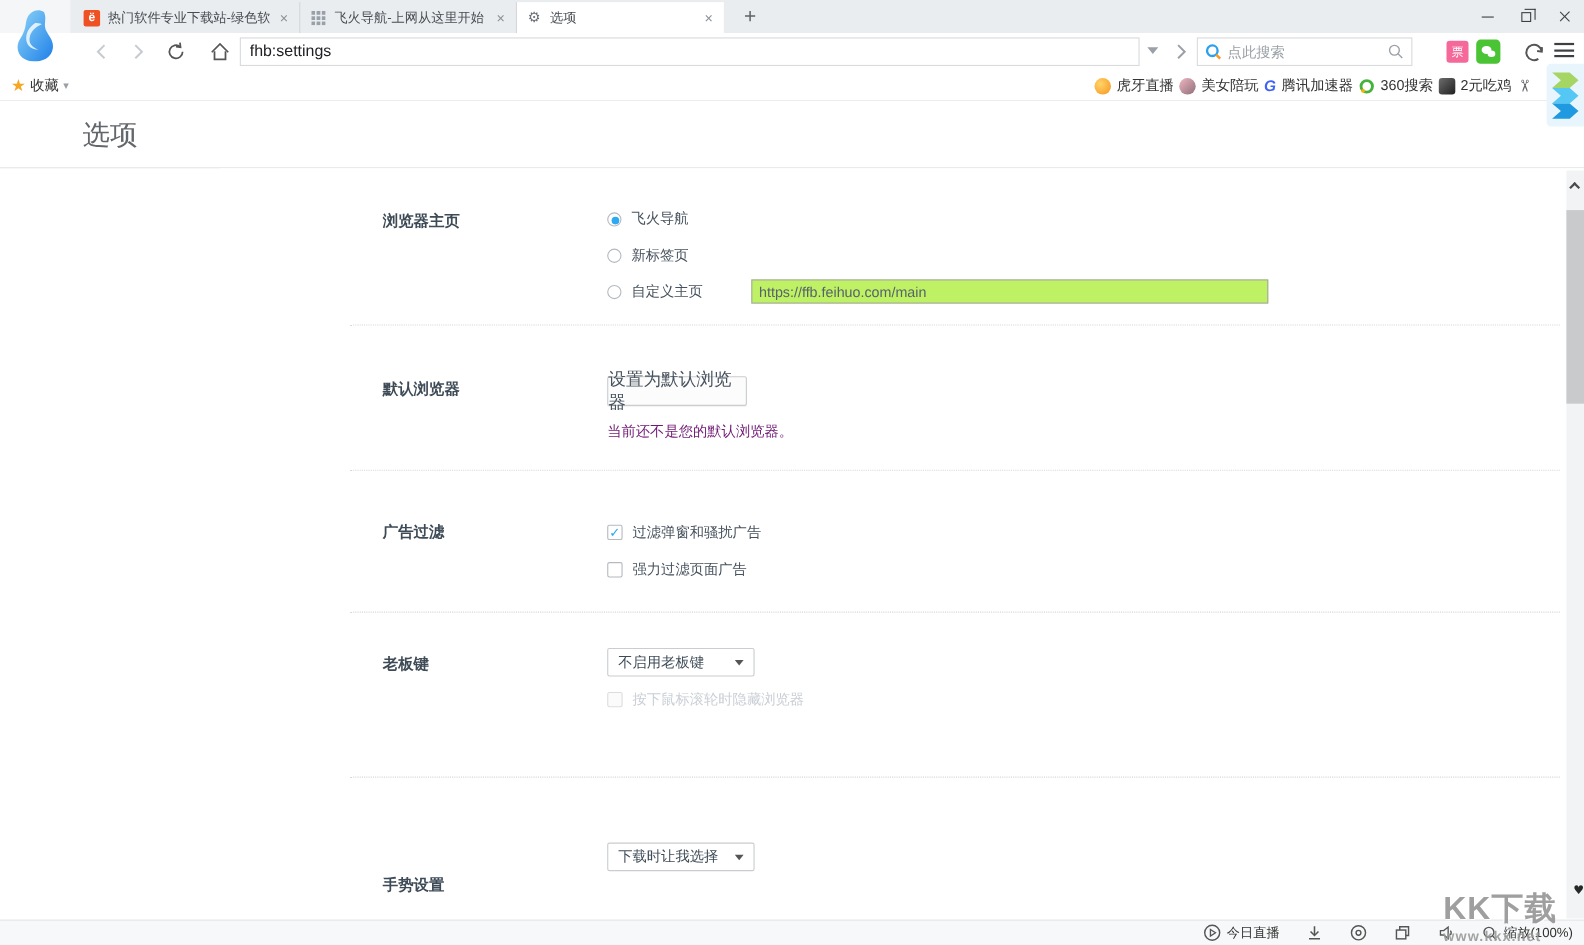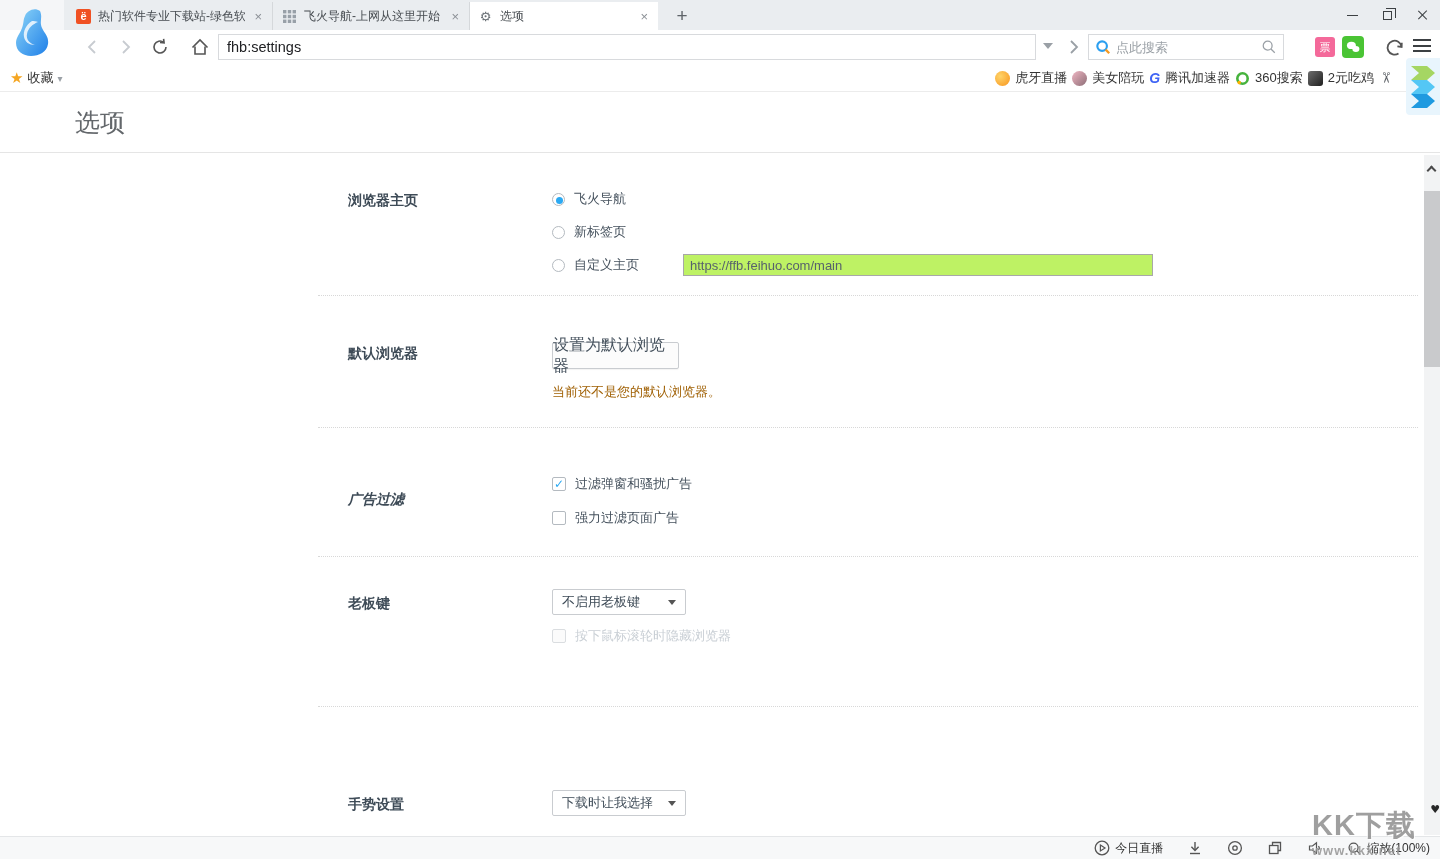--- a/index.html
+++ b/index.html
@@ -82,21 +82,21 @@
   .sidebar { position:absolute; left:0; top:153px; width:200px; height:683px; background:#f4f5f6;
              border-right:1px solid #ececec; }
   .sitem { position:absolute; left:0; width:200px; height:38px; display:flex; align-items:center;
            justify-content:center; font-size:14px; color:#6d7781; }
   #s0 { top:21px; background:#2ba9f2; color:#fff; }
   #s1 { top:60px; } #s2 { top:98px; } #s3 { top:136px; }
 
   
   .content { position:absolute; left:200px; top:153px; width:1240px; height:683px; background:#fff; }
   .seclabel { position:absolute; left:148px; font-size:14px; font-weight:bold; color:#3e4b57; }
-  #lab-home { top:39px; } #lab-default { top:192px; } #lab-ad { top:338px;font-style:italic; }
+  #lab-home { top:39px; } #lab-default { top:192px; } #lab-ad { top:322px; }
   #lab-boss { top:442px; } #lab-down { top:643px; }
   .optrow { position:absolute; left:352px; display:flex; align-items:center; gap:9px;
             font-size:13px; color:#46525e; height:18px; }
   #r1 { top:37px; } #r2 { top:70px; } #r3 { top:103px; }
   #cb1 { top:322px; } #cb2 { top:356px; } #cb3 { top:474px; }
   .radio { width:13px; height:13px; border:1px solid #b4bac0; border-radius:50%; background:#fff;
            position:relative; flex:0 0 13px; }
   .radio.sel::after { content:""; position:absolute; left:3px; top:3px; width:7px; height:7px;
                       border-radius:50%; background:#2ba9f2; }
   .cbox { width:14px; height:14px; border:1px solid #b4bac0; border-radius:2px; background:#fff;
@@ -106,25 +106,25 @@
   .disabledrow { color:#c9cfd5; }
   .disabledrow .cbox { border-color:#dadde0; background:#fbfbfb; }
   .custom-input { position:absolute; left:483px; top:101px; width:470px; height:22px; background:#bef264;
                   border:1px solid #a8a8a8; font-size:13px; color:#57626c; padding:0 6px; outline:none;
                   font-family:"Liberation Sans","DejaVu Sans",sans-serif; }
   .divider { position:absolute; left:118px; width:1100px; border-top:1px dotted #d8d8d8; }
   #d1 { top:142px; } #d2 { top:274px; } #d3 { top:403px; } #d4 { top:553px; }
   .pushbtn { position:absolute; left:352px; top:189px; width:127px; height:27px; background:#fcfcfc;
              border:1px solid #c9ccd0; border-radius:2px; font-size:16px; color:#46525e;
              display:flex; align-items:center; justify-content:center; box-shadow:0 1px 1px rgba(0,0,0,.05); }
-  .defnote { position:absolute; left:352px; top:230px; font-size:13px; color:#a16207; }
+  .defnote { position:absolute; left:352px; top:230px; font-size:13px; color:#701a75; }
   .dropdown { position:absolute; left:352px; width:134px; height:26px; border:1px solid #c9ccd0;
               border-radius:2px; background:#fff; display:flex; align-items:center;
               justify-content:space-between; padding:0 9px; font-size:13px; color:#3e4b57; }
-  #dd1 { top:436px; } #dd2 { top:637px; }
+  #dd1 { top:436px; } #dd2 { top:613px; }
   .ddcaret { width:0; height:0; border-left:4px solid transparent; border-right:4px solid transparent;
              border-top:5px solid #555; }
 
   
   .scrollbar { position:absolute; left:1424px; top:155px; width:16px; height:680px; background:#f2f3f4; }
   .sb-up { position:absolute; left:4px; top:12px; width:7px; height:7px;
            border-top:2px solid #4a4a4a; border-right:2px solid #4a4a4a; transform:rotate(-45deg); }
   .sb-thumb { position:absolute; left:0; top:36px; width:16px; height:176px; background:#c9cacc; }
 
   

